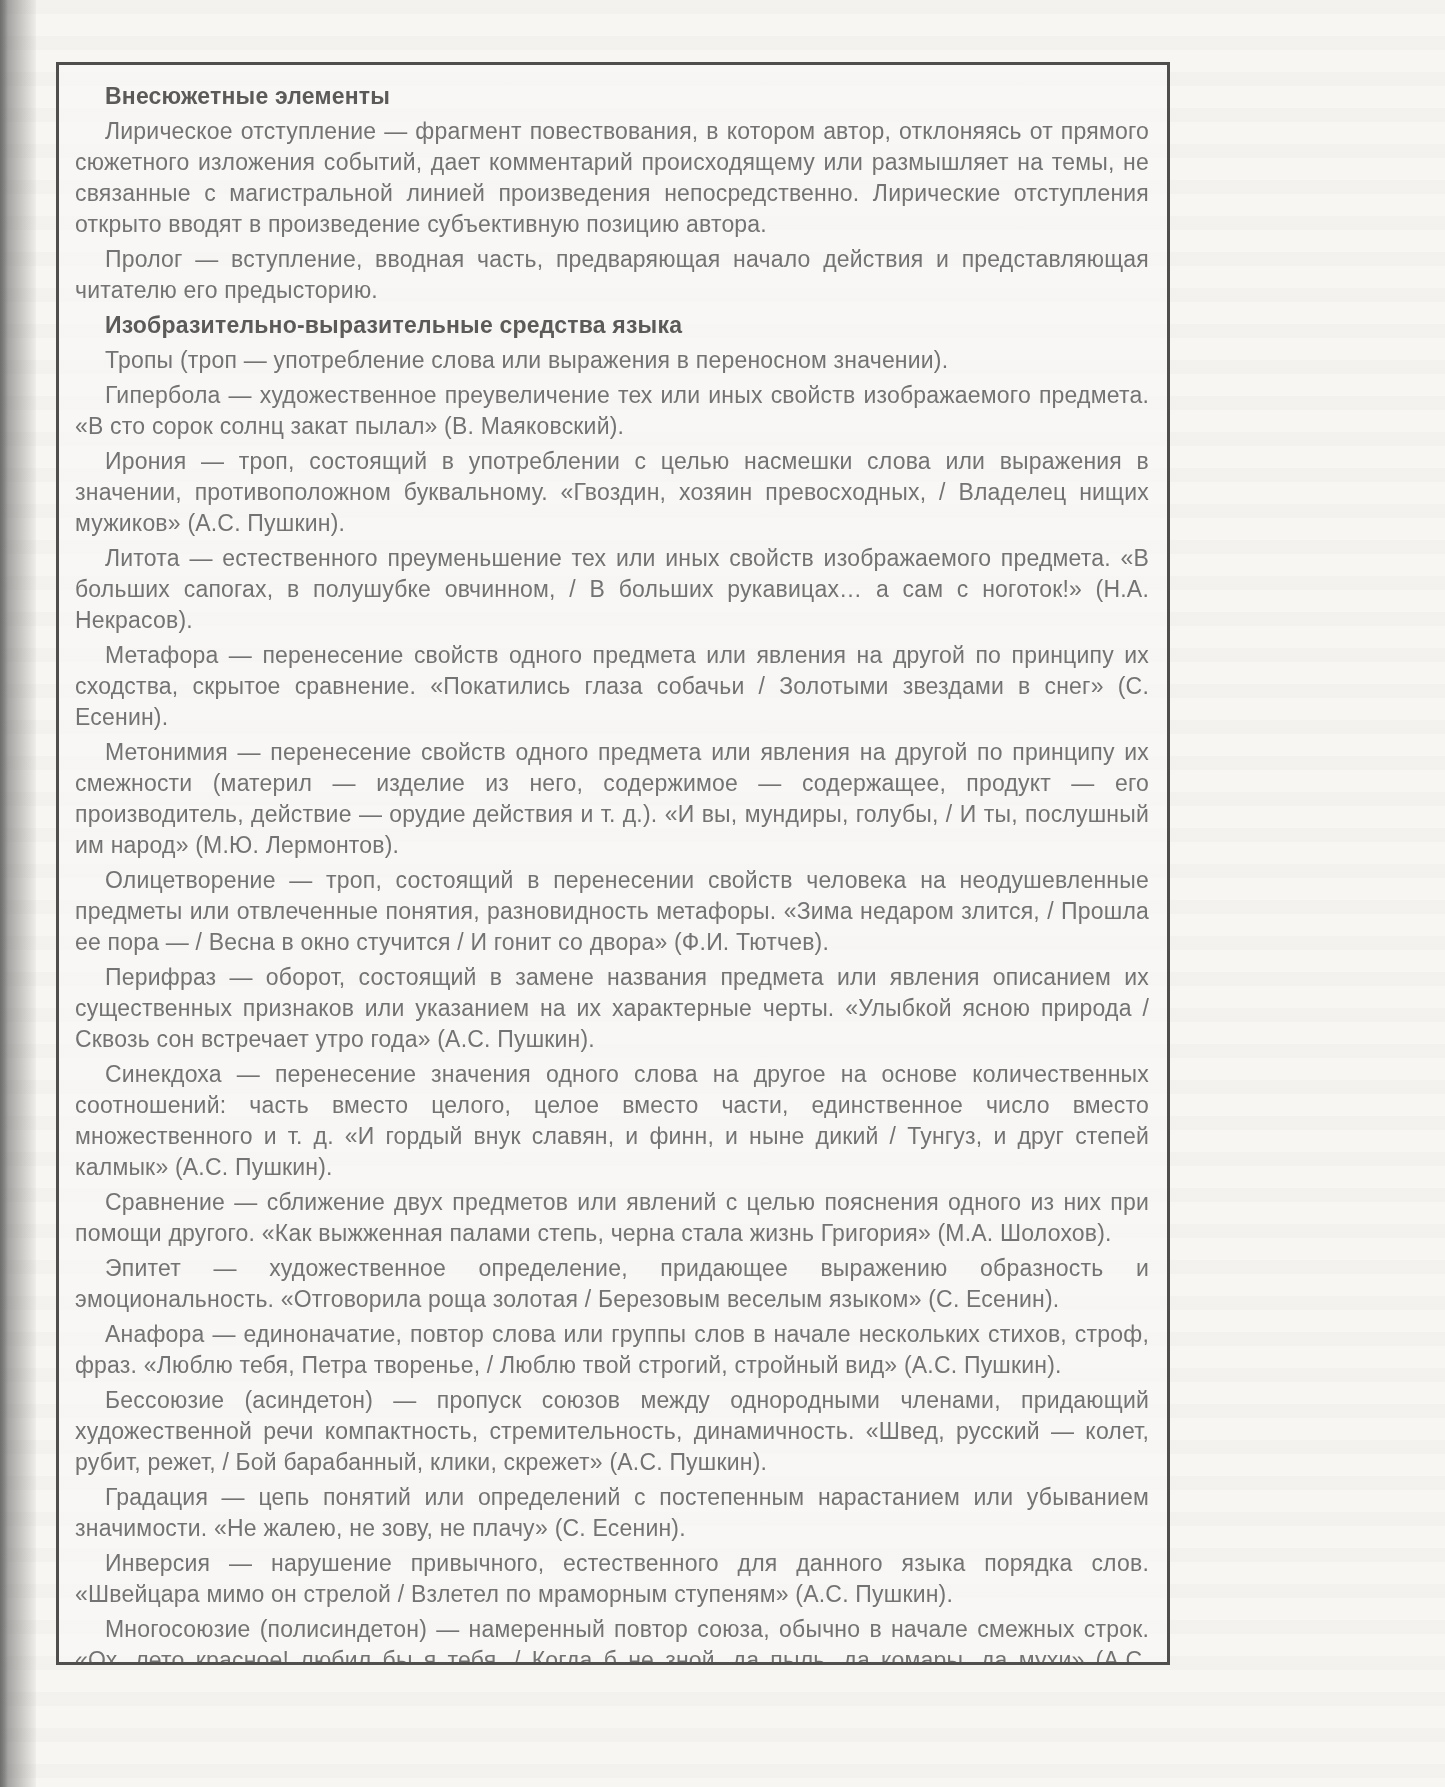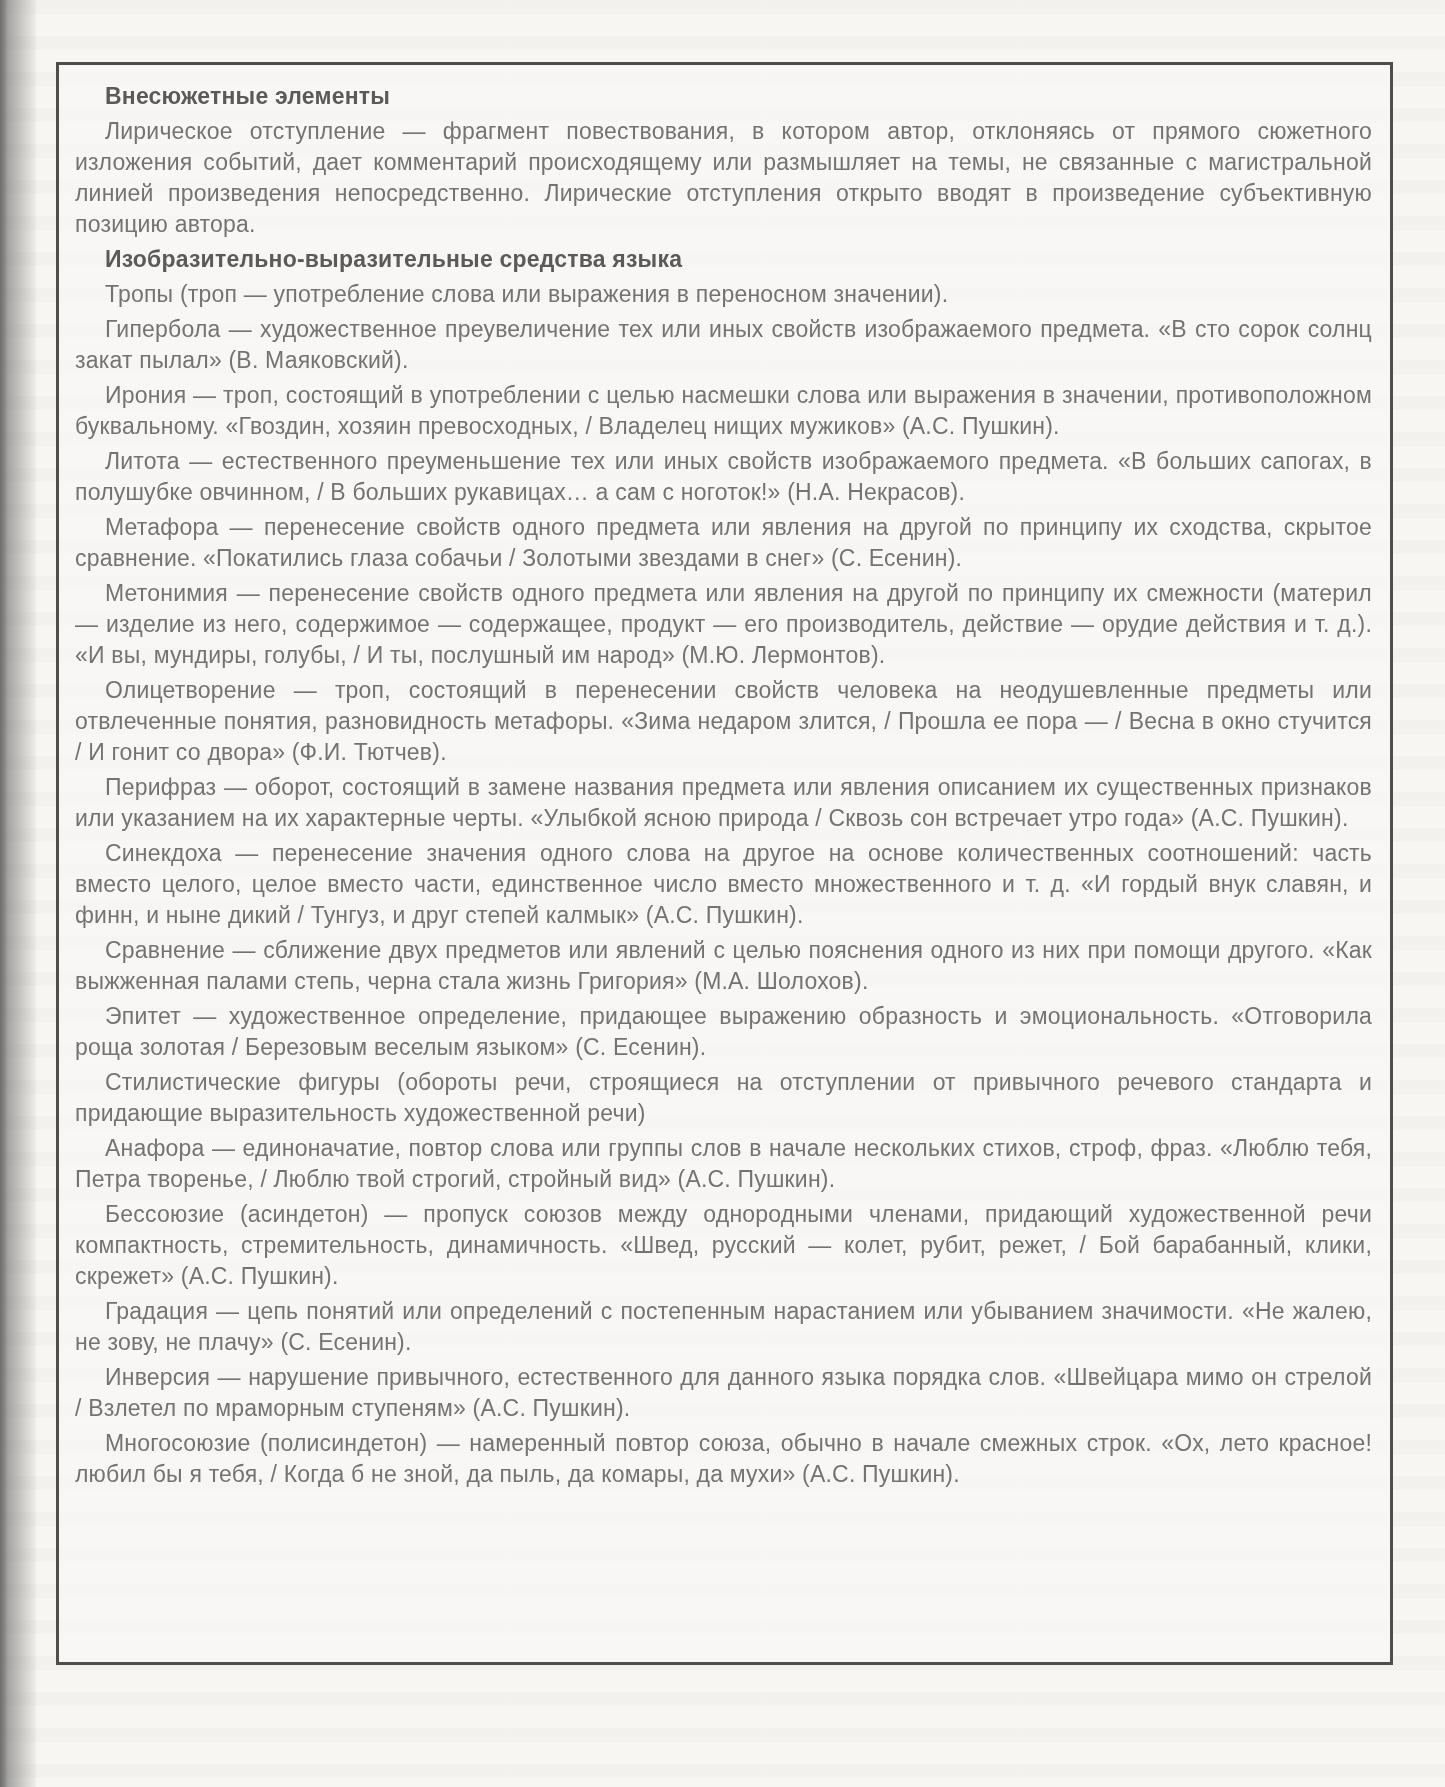--- a/index.html
+++ b/index.html
@@ -23,21 +23,21 @@
   .bleed {
     position: absolute; inset: 0;
     background:
       repeating-linear-gradient(180deg,
         rgba(120,118,112,0.035) 0px, rgba(120,118,112,0.035) 14px,
         rgba(0,0,0,0) 14px, rgba(0,0,0,0) 36px);
     pointer-events: none;
   }
   .frame {
     position: absolute; left: 56px; top: 62px;
-    width: 1337px; height: 1603px;
+    width: 1114px; height: 1603px;
     border: 3px solid #4f4e4c;
     box-sizing: border-box;
     padding: 16px 18px 0 16px;
     background: rgba(250,249,246,0.6);
     overflow: hidden;
   }
   .para {
     margin: 0 0 4px 0;
     font-size: 23px;
     line-height: 31px;
@@ -54,32 +54,32 @@
 </head>
 <body>
 
 <div class="scan-gutter"></div>
 <div class="bleed"></div>
 
 <div class="frame">
   <div id="sections">
       <p class="para heading">Внесюжетные элементы</p>
       <p class="para">Лирическое отступление — фрагмент повествования, в котором автор, отклоняясь от прямого сюжетного изложения событий, дает комментарий происходящему или размышляет на темы, не связанные с магистральной линией произведения непосредственно. Лирические отступления открыто вводят в произведение субъективную позицию автора.</p>
+      <p class="para">Пролог — вступление, вводная часть, предваряющая начало действия и представляющая читателю его предысторию.</p>
       <p class="para heading">Изобразительно-выразительные средства языка</p>
       <p class="para">Тропы (троп — употребление слова или выражения в переносном значении).</p>
       <p class="para">Гипербола — художественное преувеличение тех или иных свойств изображаемого предмета. «В сто сорок солнц закат пылал» (В. Маяковский).</p>
       <p class="para">Ирония — троп, состоящий в употреблении с целью насмешки слова или выражения в значении, противоположном буквальному. «Гвоздин, хозяин превосходных, / Владелец нищих мужиков» (А.С. Пушкин).</p>
       <p class="para">Литота — естественного преуменьшение тех или иных свойств изображаемого предмета. «В больших сапогах, в полушубке овчинном, / В больших рукавицах… а сам с ноготок!» (Н.А. Некрасов).</p>
       <p class="para">Метафора — перенесение свойств одного предмета или явления на другой по принципу их сходства, скрытое сравнение. «Покатились глаза собачьи / Золотыми звездами в снег» (С. Есенин).</p>
       <p class="para">Метонимия — перенесение свойств одного предмета или явления на другой по принципу их смежности (материл — изделие из него, содержимое — содержащее, продукт — его производитель, действие — орудие действия и т. д.). «И вы, мундиры, голубы, / И ты, послушный им народ» (М.Ю. Лермонтов).</p>
       <p class="para">Олицетворение — троп, состоящий в перенесении свойств человека на неодушевленные предметы или отвлеченные понятия, разновидность метафоры. «Зима недаром злится, / Прошла ее пора — / Весна в окно стучится / И гонит со двора» (Ф.И. Тютчев).</p>
       <p class="para">Перифраз — оборот, состоящий в замене названия предмета или явления описанием их существенных признаков или указанием на их характерные черты. «Улыбкой ясною природа / Сквозь сон встречает утро года» (А.С. Пушкин).</p>
       <p class="para">Синекдоха — перенесение значения одного слова на другое на основе количественных соотношений: часть вместо целого, целое вместо части, единственное число вместо множественного и т. д. «И гордый внук славян, и финн, и ныне дикий / Тунгуз, и друг степей калмык» (А.С. Пушкин).</p>
       <p class="para">Сравнение — сближение двух предметов или явлений с целью пояснения одного из них при помощи другого. «Как выжженная палами степь, черна стала жизнь Григория» (М.А. Шолохов).</p>
       <p class="para">Эпитет — художественное определение, придающее выражению образность и эмоциональность. «Отговорила роща золотая / Березовым веселым языком» (С. Есенин).</p>
-      <p class="para">Стилистические фигуры (обороты речи, строящиеся на отступлении от привычного речевого стандарта и придающие выразительность художественной речи)</p>
       <p class="para">Анафора — единоначатие, повтор слова или группы слов в начале нескольких стихов, строф, фраз. «Люблю тебя, Петра творенье, / Люблю твой строгий, стройный вид» (А.С. Пушкин).</p>
       <p class="para">Бессоюзие (асиндетон) — пропуск союзов между однородными членами, придающий художественной речи компактность, стремительность, динамичность. «Швед, русский — колет, рубит, режет, / Бой барабанный, клики, скрежет» (А.С. Пушкин).</p>
       <p class="para">Градация — цепь понятий или определений с постепенным нарастанием или убыванием значимости. «Не жалею, не зову, не плачу» (С. Есенин).</p>
       <p class="para">Инверсия — нарушение привычного, естественного для данного языка порядка слов. «Швейцара мимо он стрелой / Взлетел по мраморным ступеням» (А.С. Пушкин).</p>
       <p class="para">Многосоюзие (полисиндетон) — намеренный повтор союза, обычно в начале смежных строк. «Ох, лето красное! любил бы я тебя, / Когда б не зной, да пыль, да комары, да мухи» (А.С. Пушкин).</p>
     </div>
 </div>
 
 </body></html>

